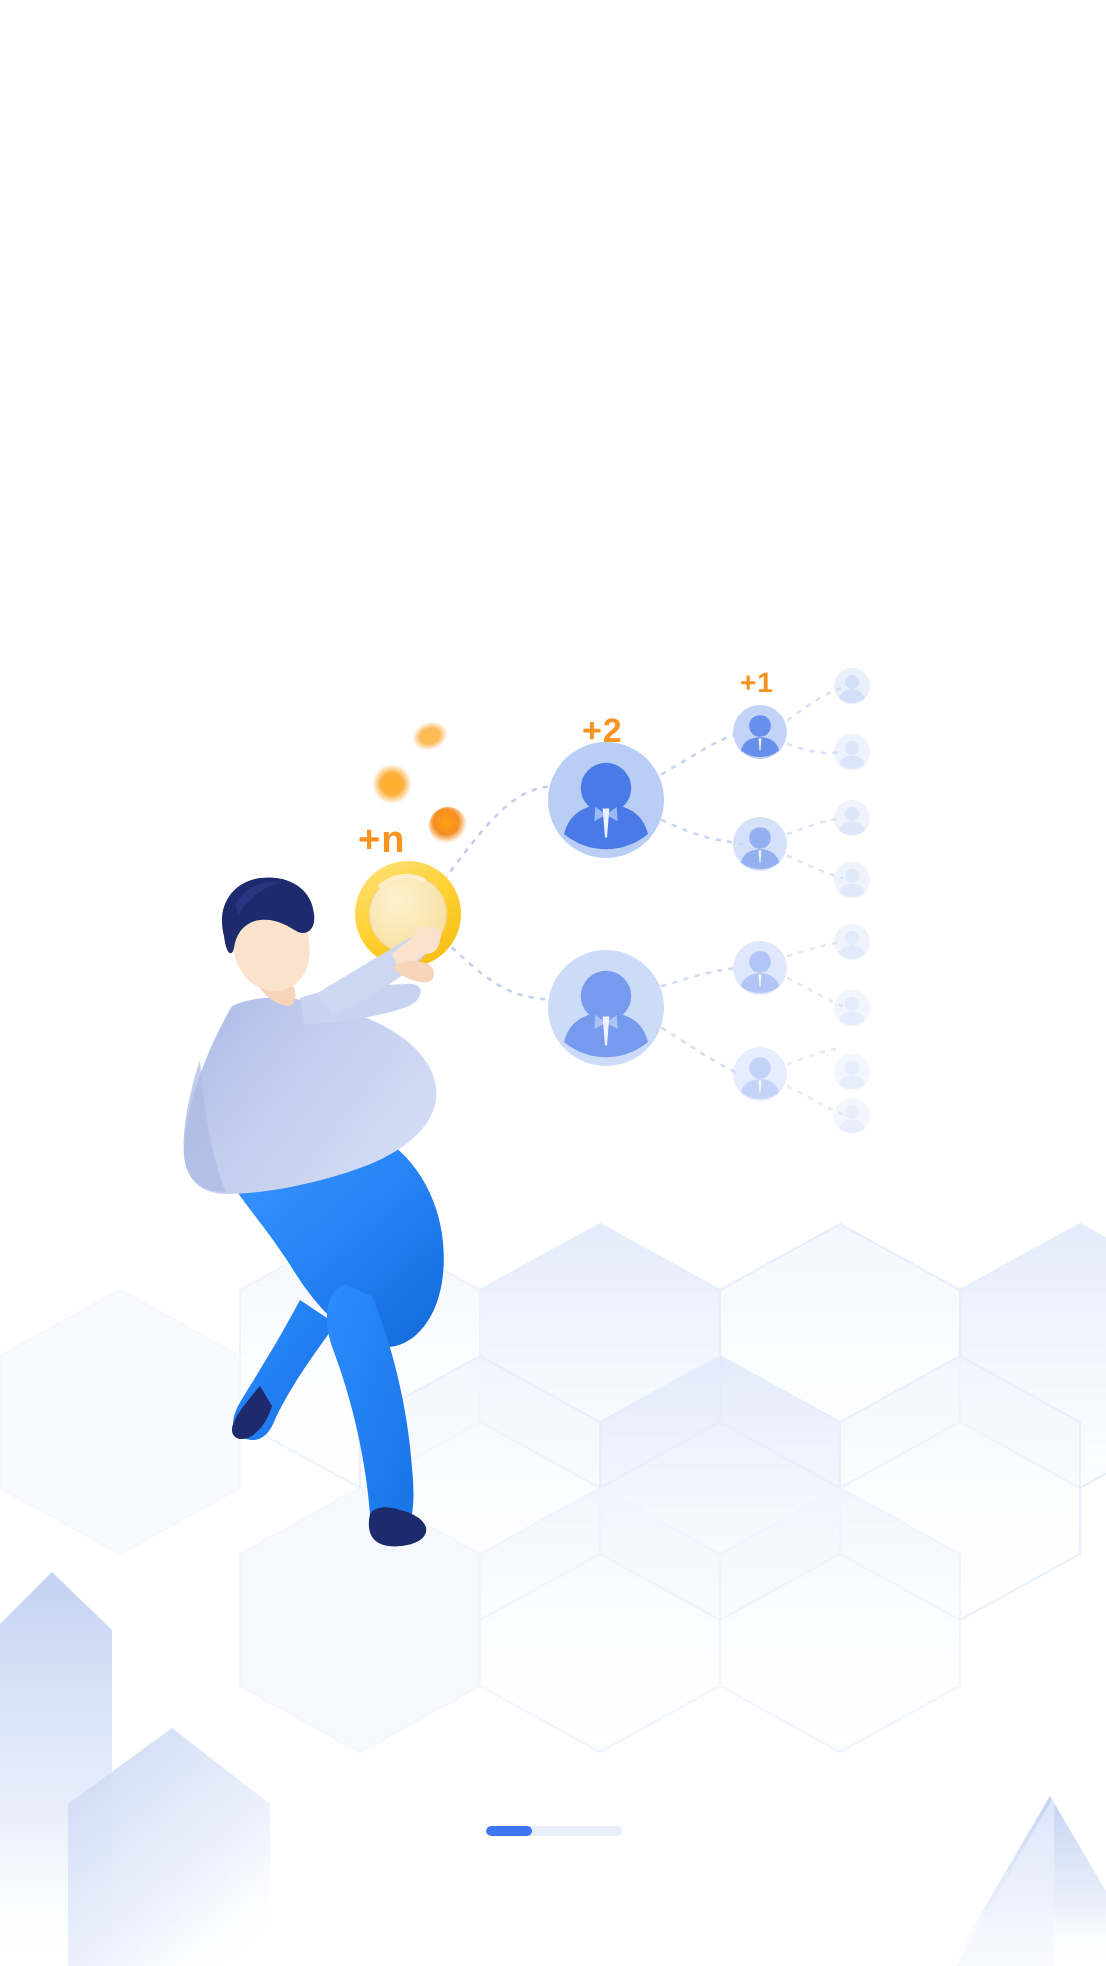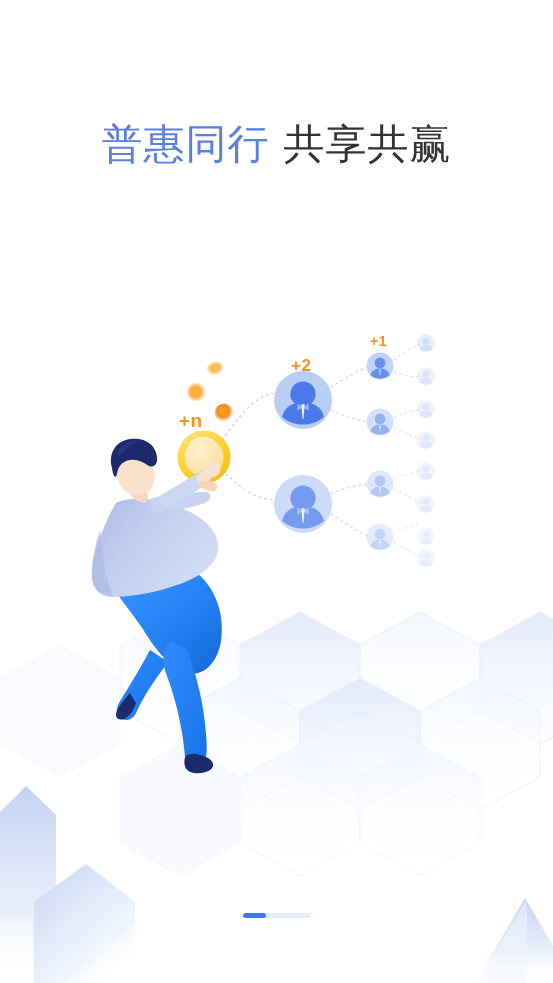--- a/index.html
+++ b/index.html
@@ -165,23 +165,20 @@
       <polygon points="0,860 0,983 56,983 56,815 26,786 0,812" fill="url(#arrowFade)"></polygon>
       <polygon points="34,983 34,902 86,864 135,902 135,983" fill="url(#arrowFadeR)"></polygon>
     </g>
 
     <g>
       <polygon points="525,898 575,983 475,983" fill="url(#arrowFade)"></polygon>
       <polygon points="527,898 527,983 478,983" fill="#f0f4fd" opacity="0.55"></polygon>
     </g>
   </svg>
 
-  <div id="headline">
-    <span class="hl-primary">普惠同行</span><span class="hl-gap"></span><span class="hl-secondary">共享共赢</span>
-  </div>
 
   <svg id="illustration" viewBox="0 300 553 500" width="553" height="500" style="left:0; top:300px; position:absolute;" aria-hidden="true">
 
     <g fill="none" stroke="#b7c6e8" stroke-width="1.3" stroke-linecap="round" stroke-dasharray="1.6 4.2">
 
       <path d="M222,440 C248,405 258,395 276,393" opacity="0.85"></path>
 
       <path d="M222,470 C248,495 256,498 276,500" opacity="0.8"></path>
 
       <path d="M331,387 C350,376 358,370 369,367" opacity="0.75"></path>

